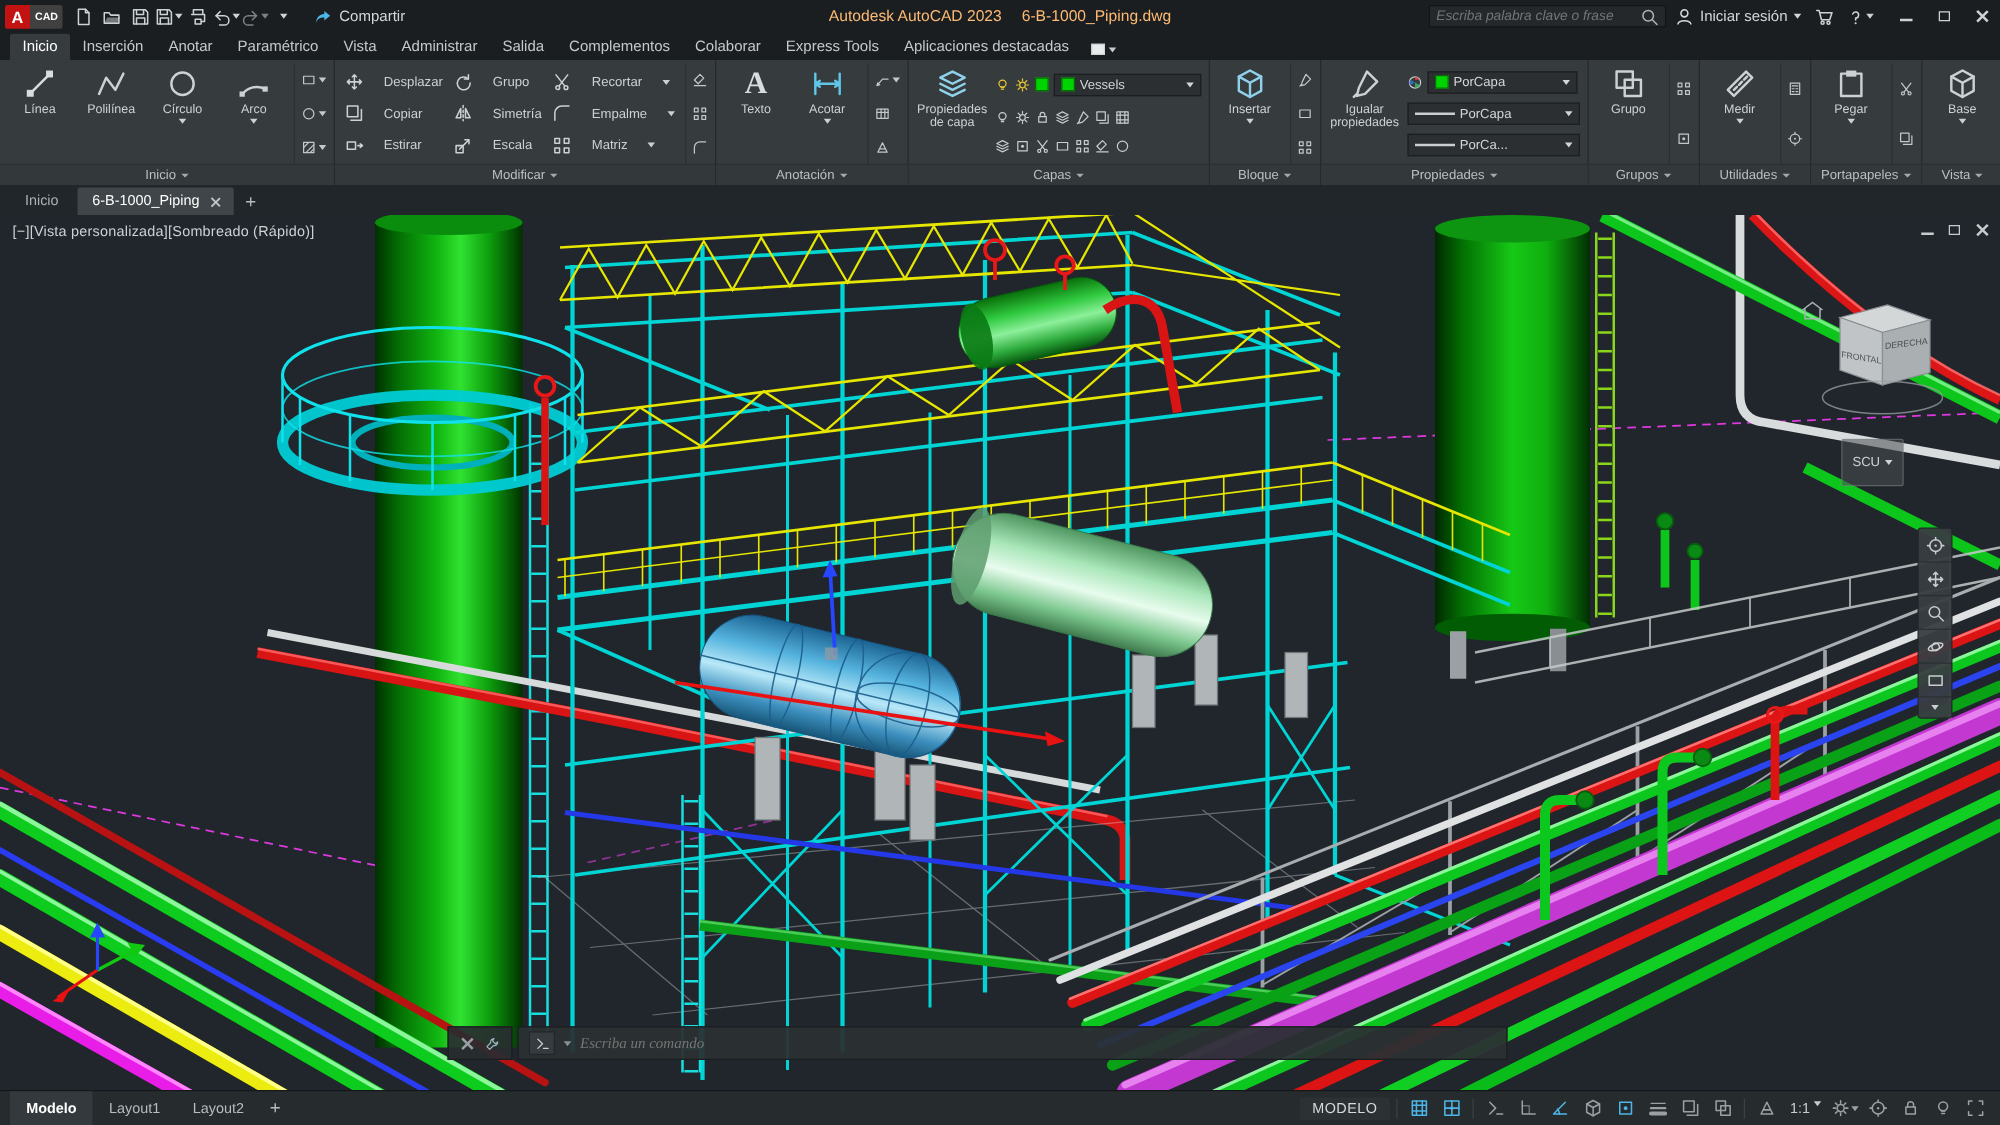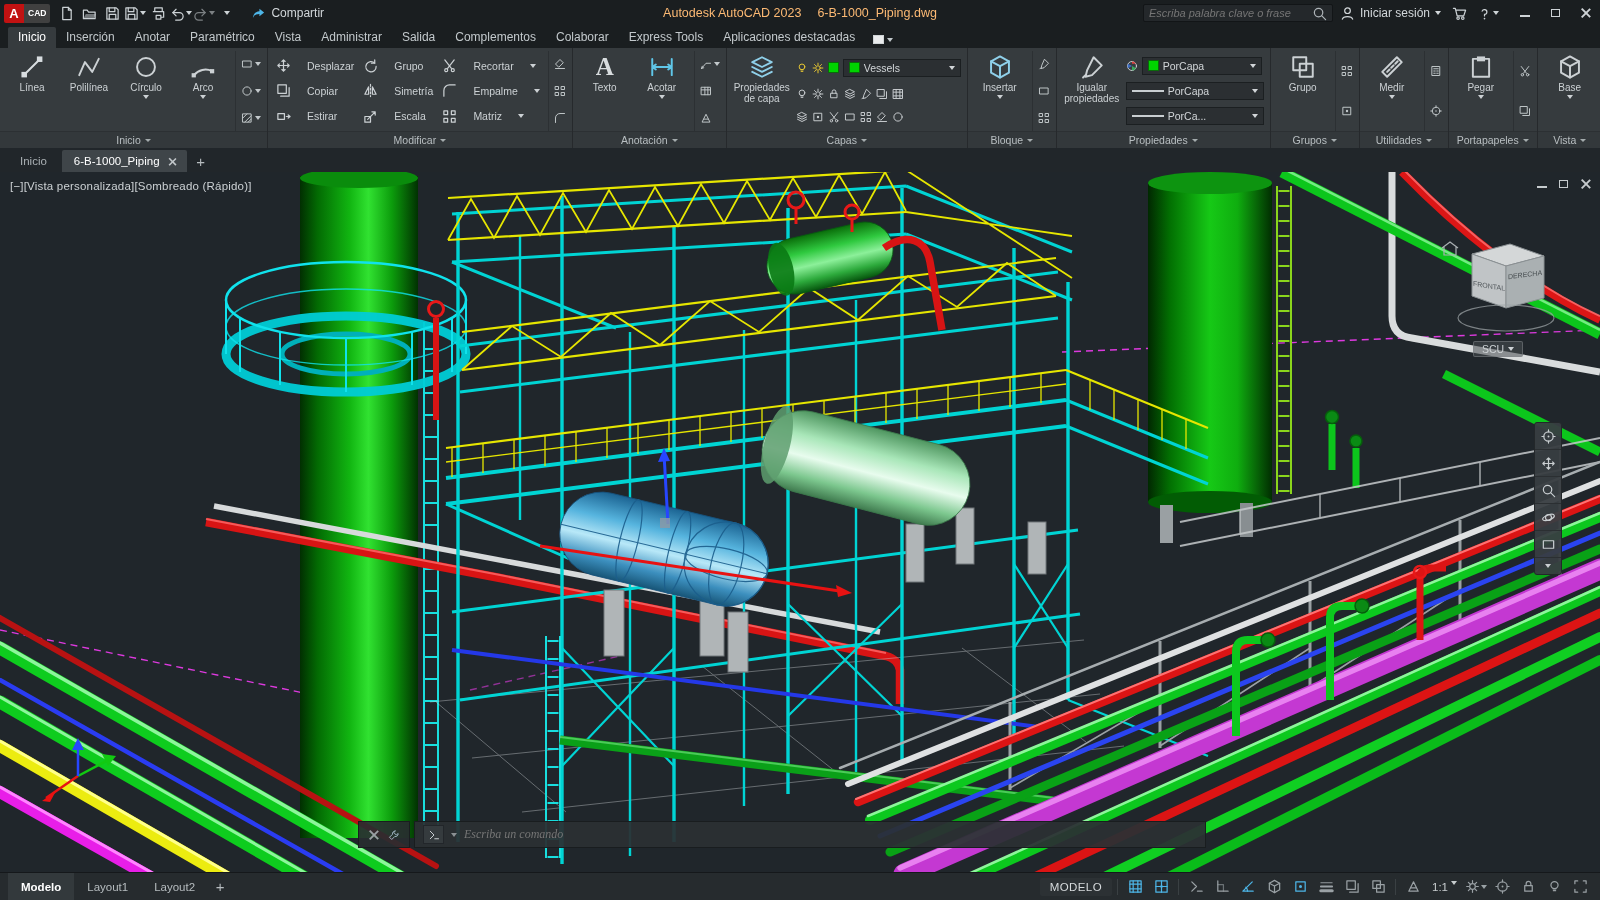--- a/index.html
+++ b/index.html
@@ -66,21 +66,21 @@
   .ftab.active{background:#3f4549;color:#fff}
   .ftab .xicon{width:8px;height:8px;transform:scale(.8);color:#c2c7ca}
   .ft-add{width:22px;height:22px;background:none;border:0;color:#b6bcbf;font-size:15px;cursor:pointer}
 
   
   .viewport{position:relative;height:700px;background:#20262b;overflow:hidden;cursor:crosshair}
   .scene{position:absolute;inset:0}
   .vp-label{position:absolute;top:8px;left:10px;font-size:11.5px;color:#ccd1d4;letter-spacing:.2px}
   .vp-winbtns{position:absolute;top:7px;right:10px;display:flex;gap:12px;align-items:center;color:#c6cbce}
   .viewcube{position:absolute;top:60px;right:40px;width:124px;text-align:center}
-  .scu{display:inline-flex;align-items:center;gap:4px;background:rgba(72,78,82,.55);border:1px solid rgba(130,136,140,.5);color:#ced3d6;font-size:10.5px;padding:1px 8px;border-radius:2px;cursor:pointer;margin-top:2px}
+  .scu{display:inline-flex;align-items:center;gap:4px;background:rgba(72,78,82,.55);border:1px solid rgba(130,136,140,.5);color:#ced3d6;font-size:10.5px;padding:12px 8px;border-radius:2px;cursor:pointer;margin-top:12px}
   .navbar{position:absolute;top:250px;right:38px;width:28px;background:rgba(56,61,65,.95);border:1px solid #23272a;border-radius:3px;display:flex;flex-direction:column;overflow:hidden}
   .nav-btn{height:27px;display:flex;align-items:center;justify-content:center;color:#c9ced1;border-bottom:1px solid #2b2f32;background:none;border-left:0;border-right:0;border-top:0;cursor:pointer}
   .nav-btn:last-child{border-bottom:0;height:16px}
 
   
   .cmdline{position:absolute;left:358px;bottom:24px;width:848px;height:27px;display:flex;align-items:stretch}
   .cmd-attach{width:52px;background:rgba(40,45,48,.92);border:1px solid #191d1f;display:flex;align-items:center;justify-content:center;gap:9px;color:#aab0b3;margin-right:4px}
   .cmd-attach .icn-sm{color:#9fb6c2}
   .cmd-main{flex:1;background:rgba(43,48,51,.94);border:1px solid #191d1f;display:flex;align-items:center;gap:7px;padding:0 8px}
   .cmd-chip{width:21px;height:19px;background:#353b3e;border:1px solid #22262a;color:#cdd2d5;display:flex;align-items:center;justify-content:center;flex:none}

